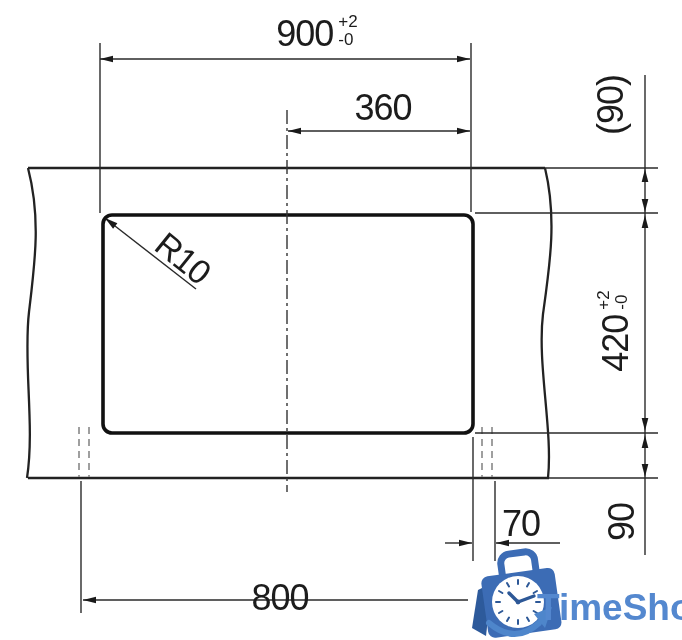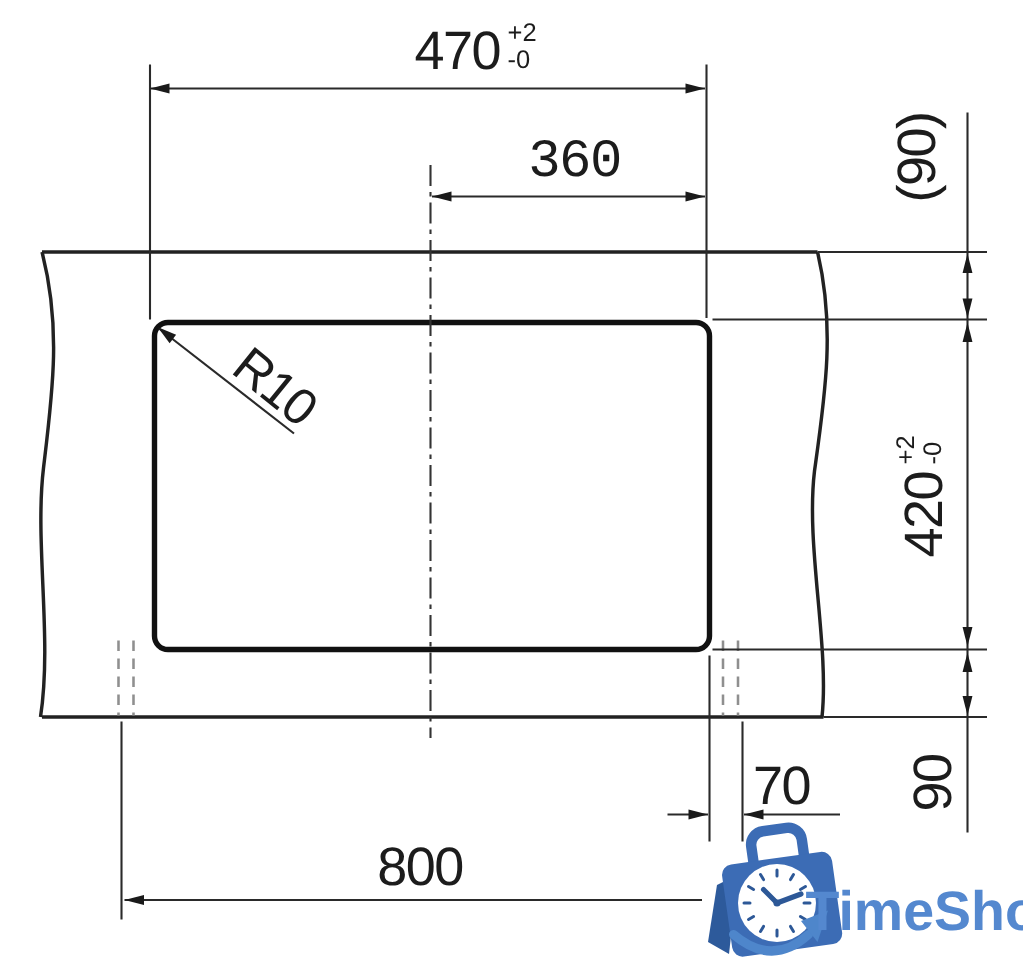--- a/index.html
+++ b/index.html
@@ -113,28 +113,28 @@
       <path d="M518,602 L534,596"></path>
       <path d="M518,602 L509,593"></path>
     </g>
     <circle cx="518" cy="602" r="2.4" fill="#2d5897"></circle>
     <path d="M489,623 Q515,645 539,623" stroke="#4e86cb" stroke-width="6" fill="none" stroke-linecap="round"></path>
     <polygon points="552,607 534,614 545,628" fill="#4e86cb"></polygon>
   </g>
 </svg>
 
 <div class="dim-label" style="left:317px;top:34px;">
-  <span class="dim-num">470</span>
+  <span class="dim-num">900</span>
   <span class="tol">
     <span>+2</span>
     <span>-0</span>
   </span>
 </div>
 
-<div class="dim-label" style="left:383px;top:108px;font-family:Liberation Mono, monospace;">
+<div class="dim-label" style="left:383px;top:108px;">
   <span class="dim-num">360</span>
 </div>
 
 <div class="dim-label rot-ccw" style="left:611px;top:105px;">
   <span class="dim-num">(90)</span>
 </div>
 
 <div class="dim-label rot-ccw" style="left:616px;top:331px;">
   <span class="dim-num">420</span>
   <span class="tol">
@@ -148,17 +148,17 @@
 </div>
 
 <div class="dim-label" style="left:521px;top:524px;">
   <span class="dim-num">70</span>
 </div>
 
 <div class="dim-label rot-ccw" style="left:622px;top:522px;">
   <span class="dim-num">90</span>
 </div>
 
-<div class="dim-label" style="left:280px;top:578px;">
+<div class="dim-label" style="left:280px;top:598px;">
   <span class="dim-num">800</span>
 </div>
 
 <div class="brand-text">TimeShop</div>
 
 </body></html>

